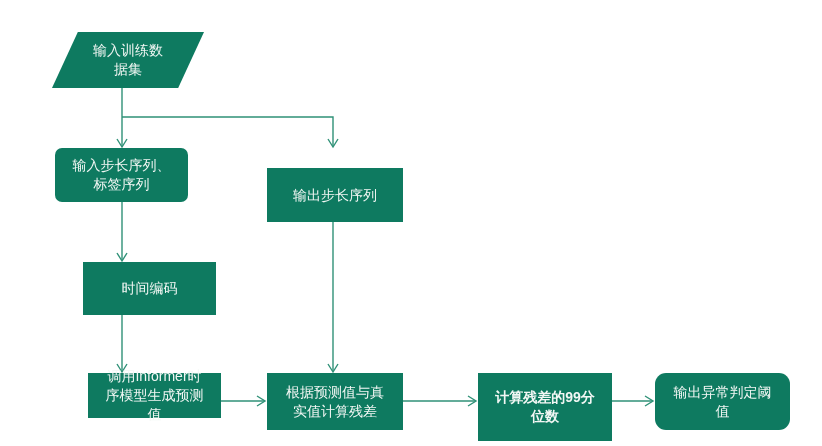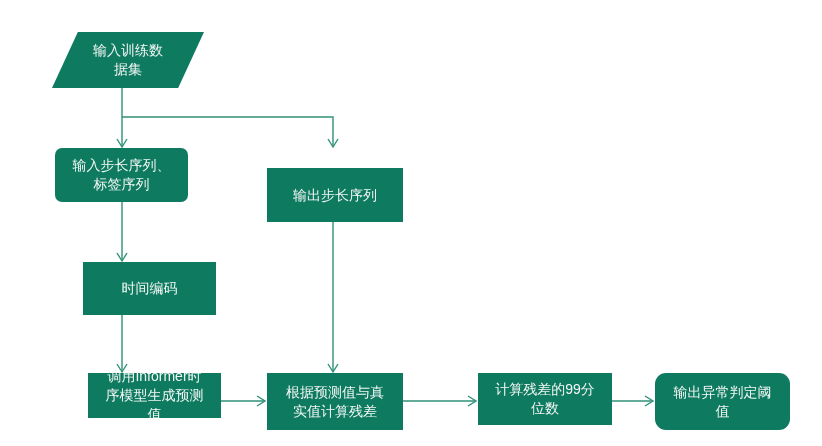--- a/index.html
+++ b/index.html
@@ -46,21 +46,21 @@
   .node.parallelogram {
     clip-path: polygon(17% 0%, 100% 0%, 83% 100%, 0% 100%);
   }
   
   #n-input-dataset   { left: 52px;  top: 32px;  width: 152px; height: 56px; }
   #n-input-step-seq  { left: 55px;  top: 148px; width: 133px; height: 54px; border-radius: 7px; }
   #n-output-step-seq { left: 267px; top: 148px; width: 136px; height: 54px; margin-top: 20px; }
   #n-time-encoding   { left: 55px;  top: 262px; width: 133px; height: 53px; margin-left: 28px; }
   #n-informer        { left: 55px;  top: 373px; width: 133px; height: 45px; margin-left: 33px; }
   #n-residual        { left: 267px; top: 373px; width: 136px; height: 57px; }
-  #n-percentile      { left: 478px; top: 373px; width: 134px; height: 52px; }
+  #n-percentile      { left: 478px; top: 373px; width: 134px; height: 68px; font-weight: bold; }
   #n-threshold       { left: 655px; top: 373px; width: 135px; height: 57px; border-radius: 11px; }
 </style>
 </head>
 <body>
 
 <div class="canvas">
 
   <svg class="edges-svg" viewBox="0 0 822 446" xmlns="http://www.w3.org/2000/svg">
 
     <path class="edge" d="M122 88 L122 146"></path>

